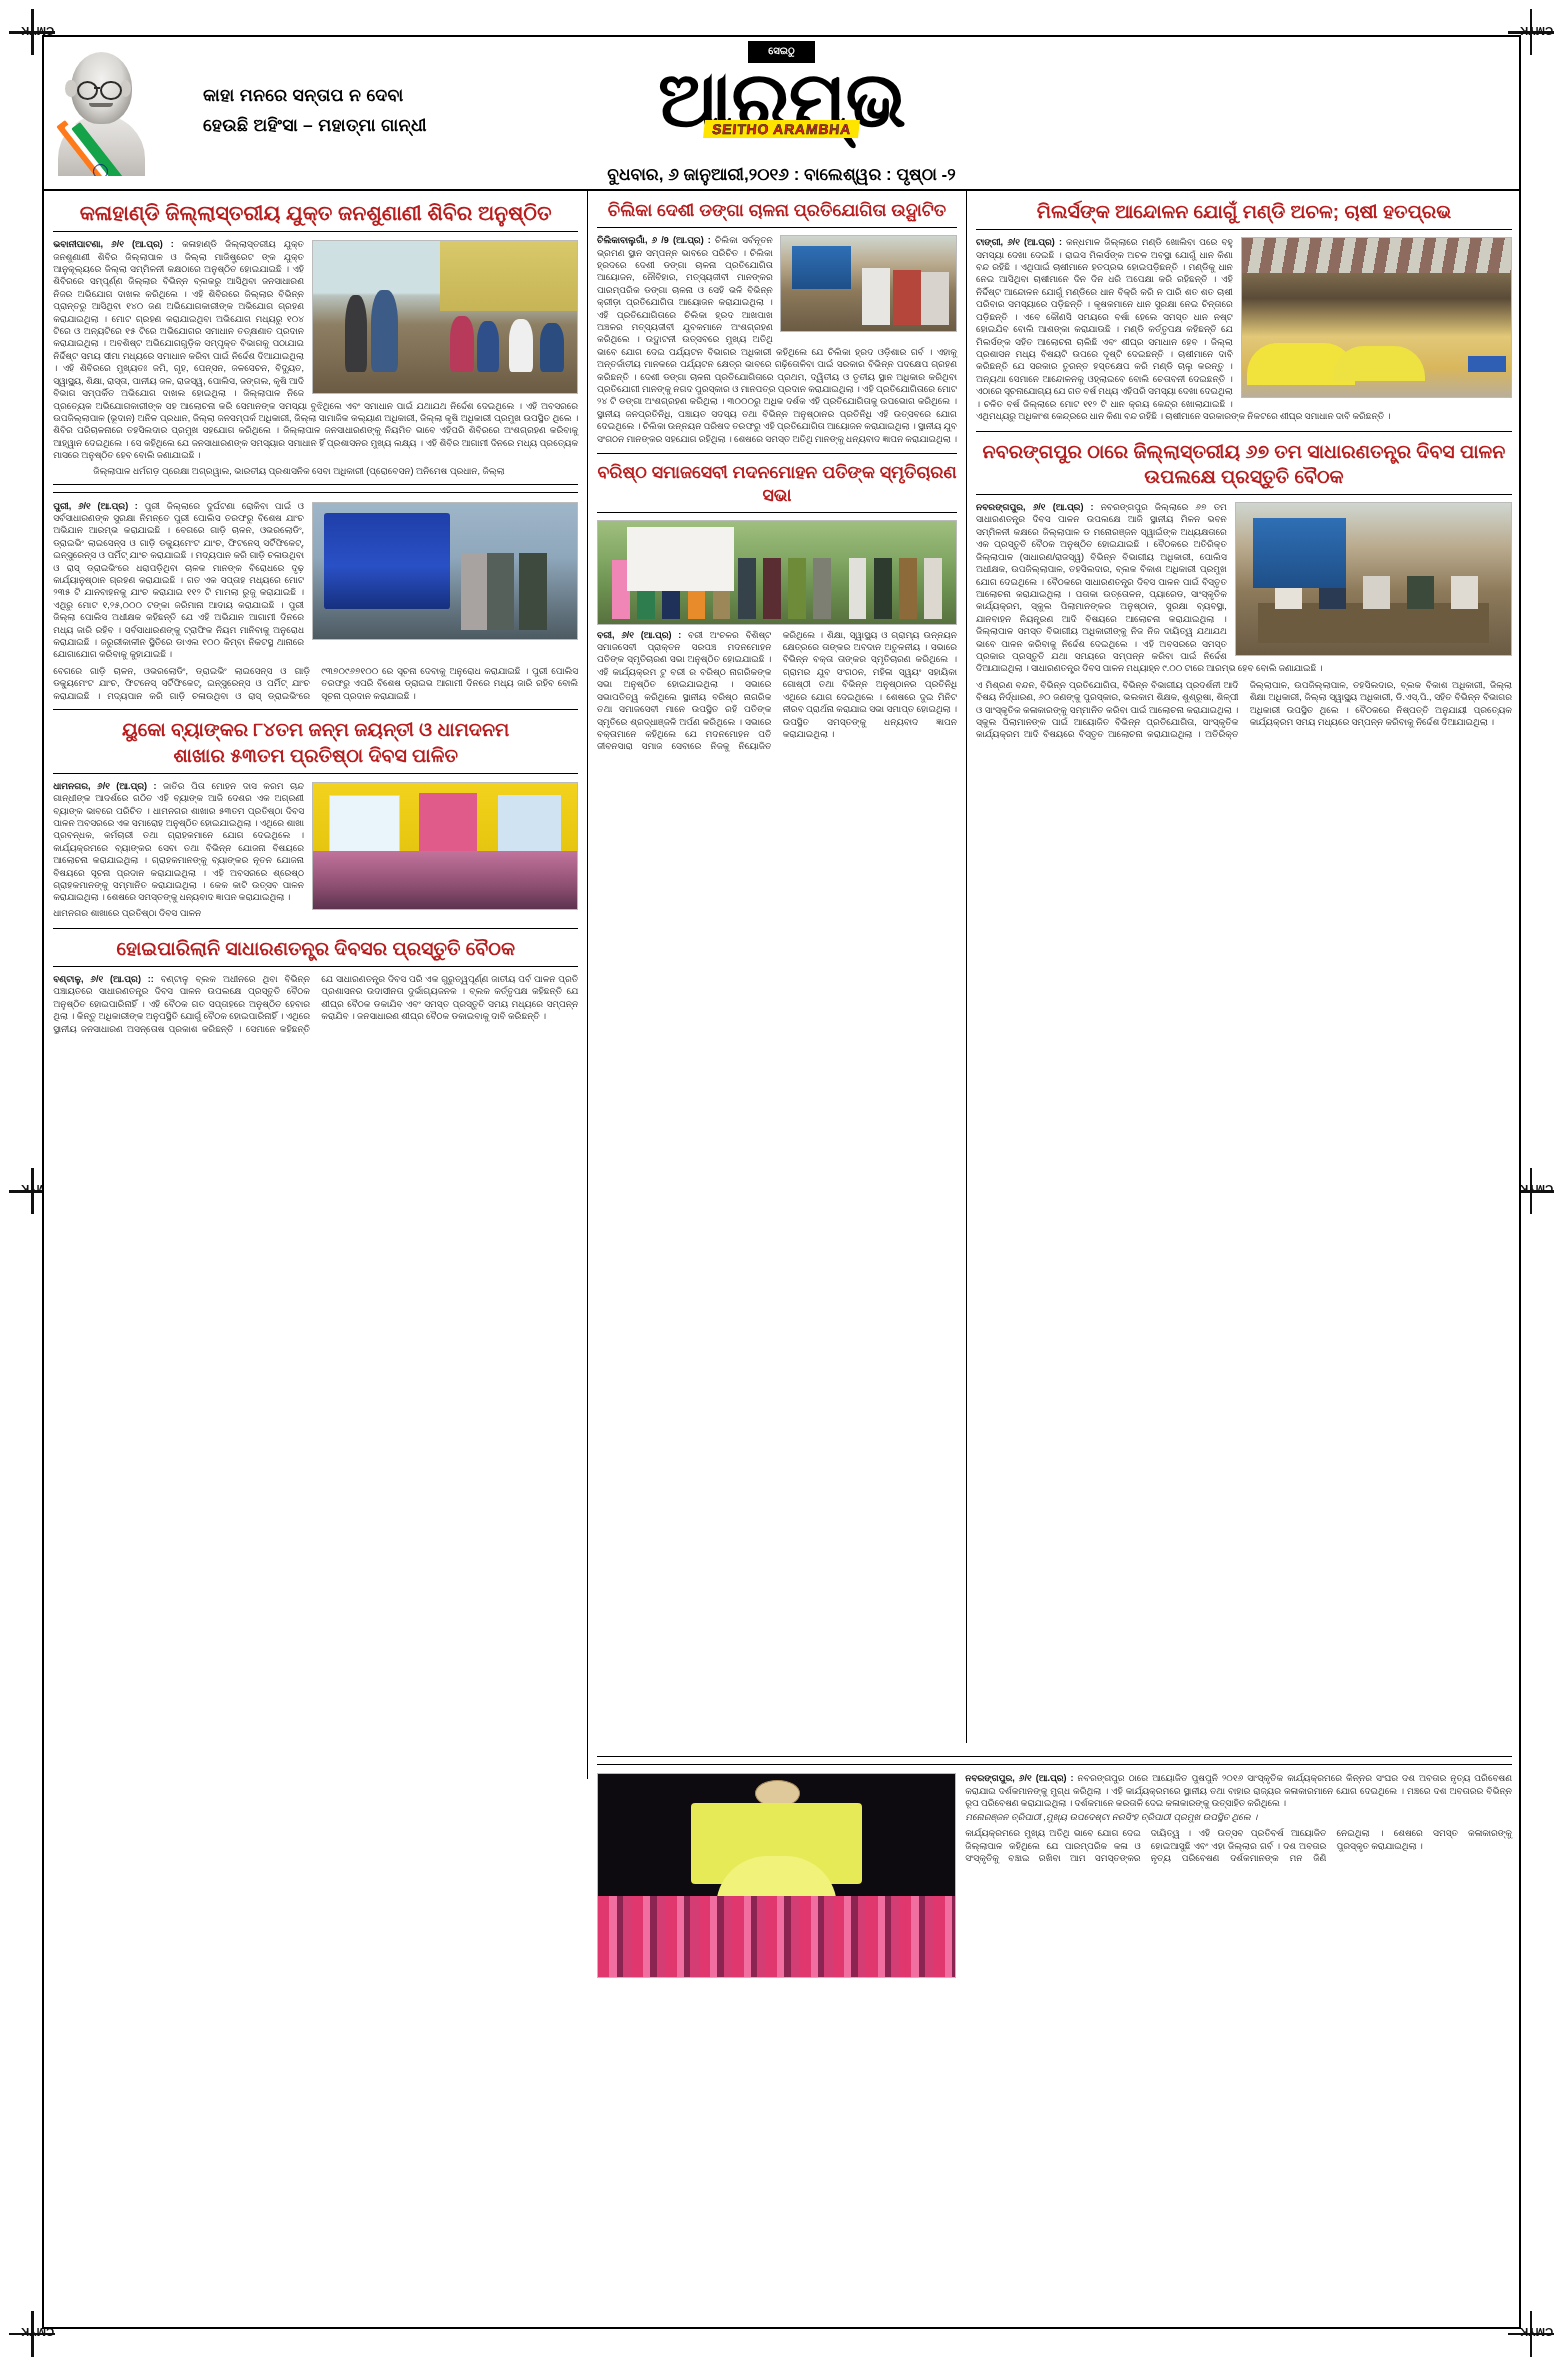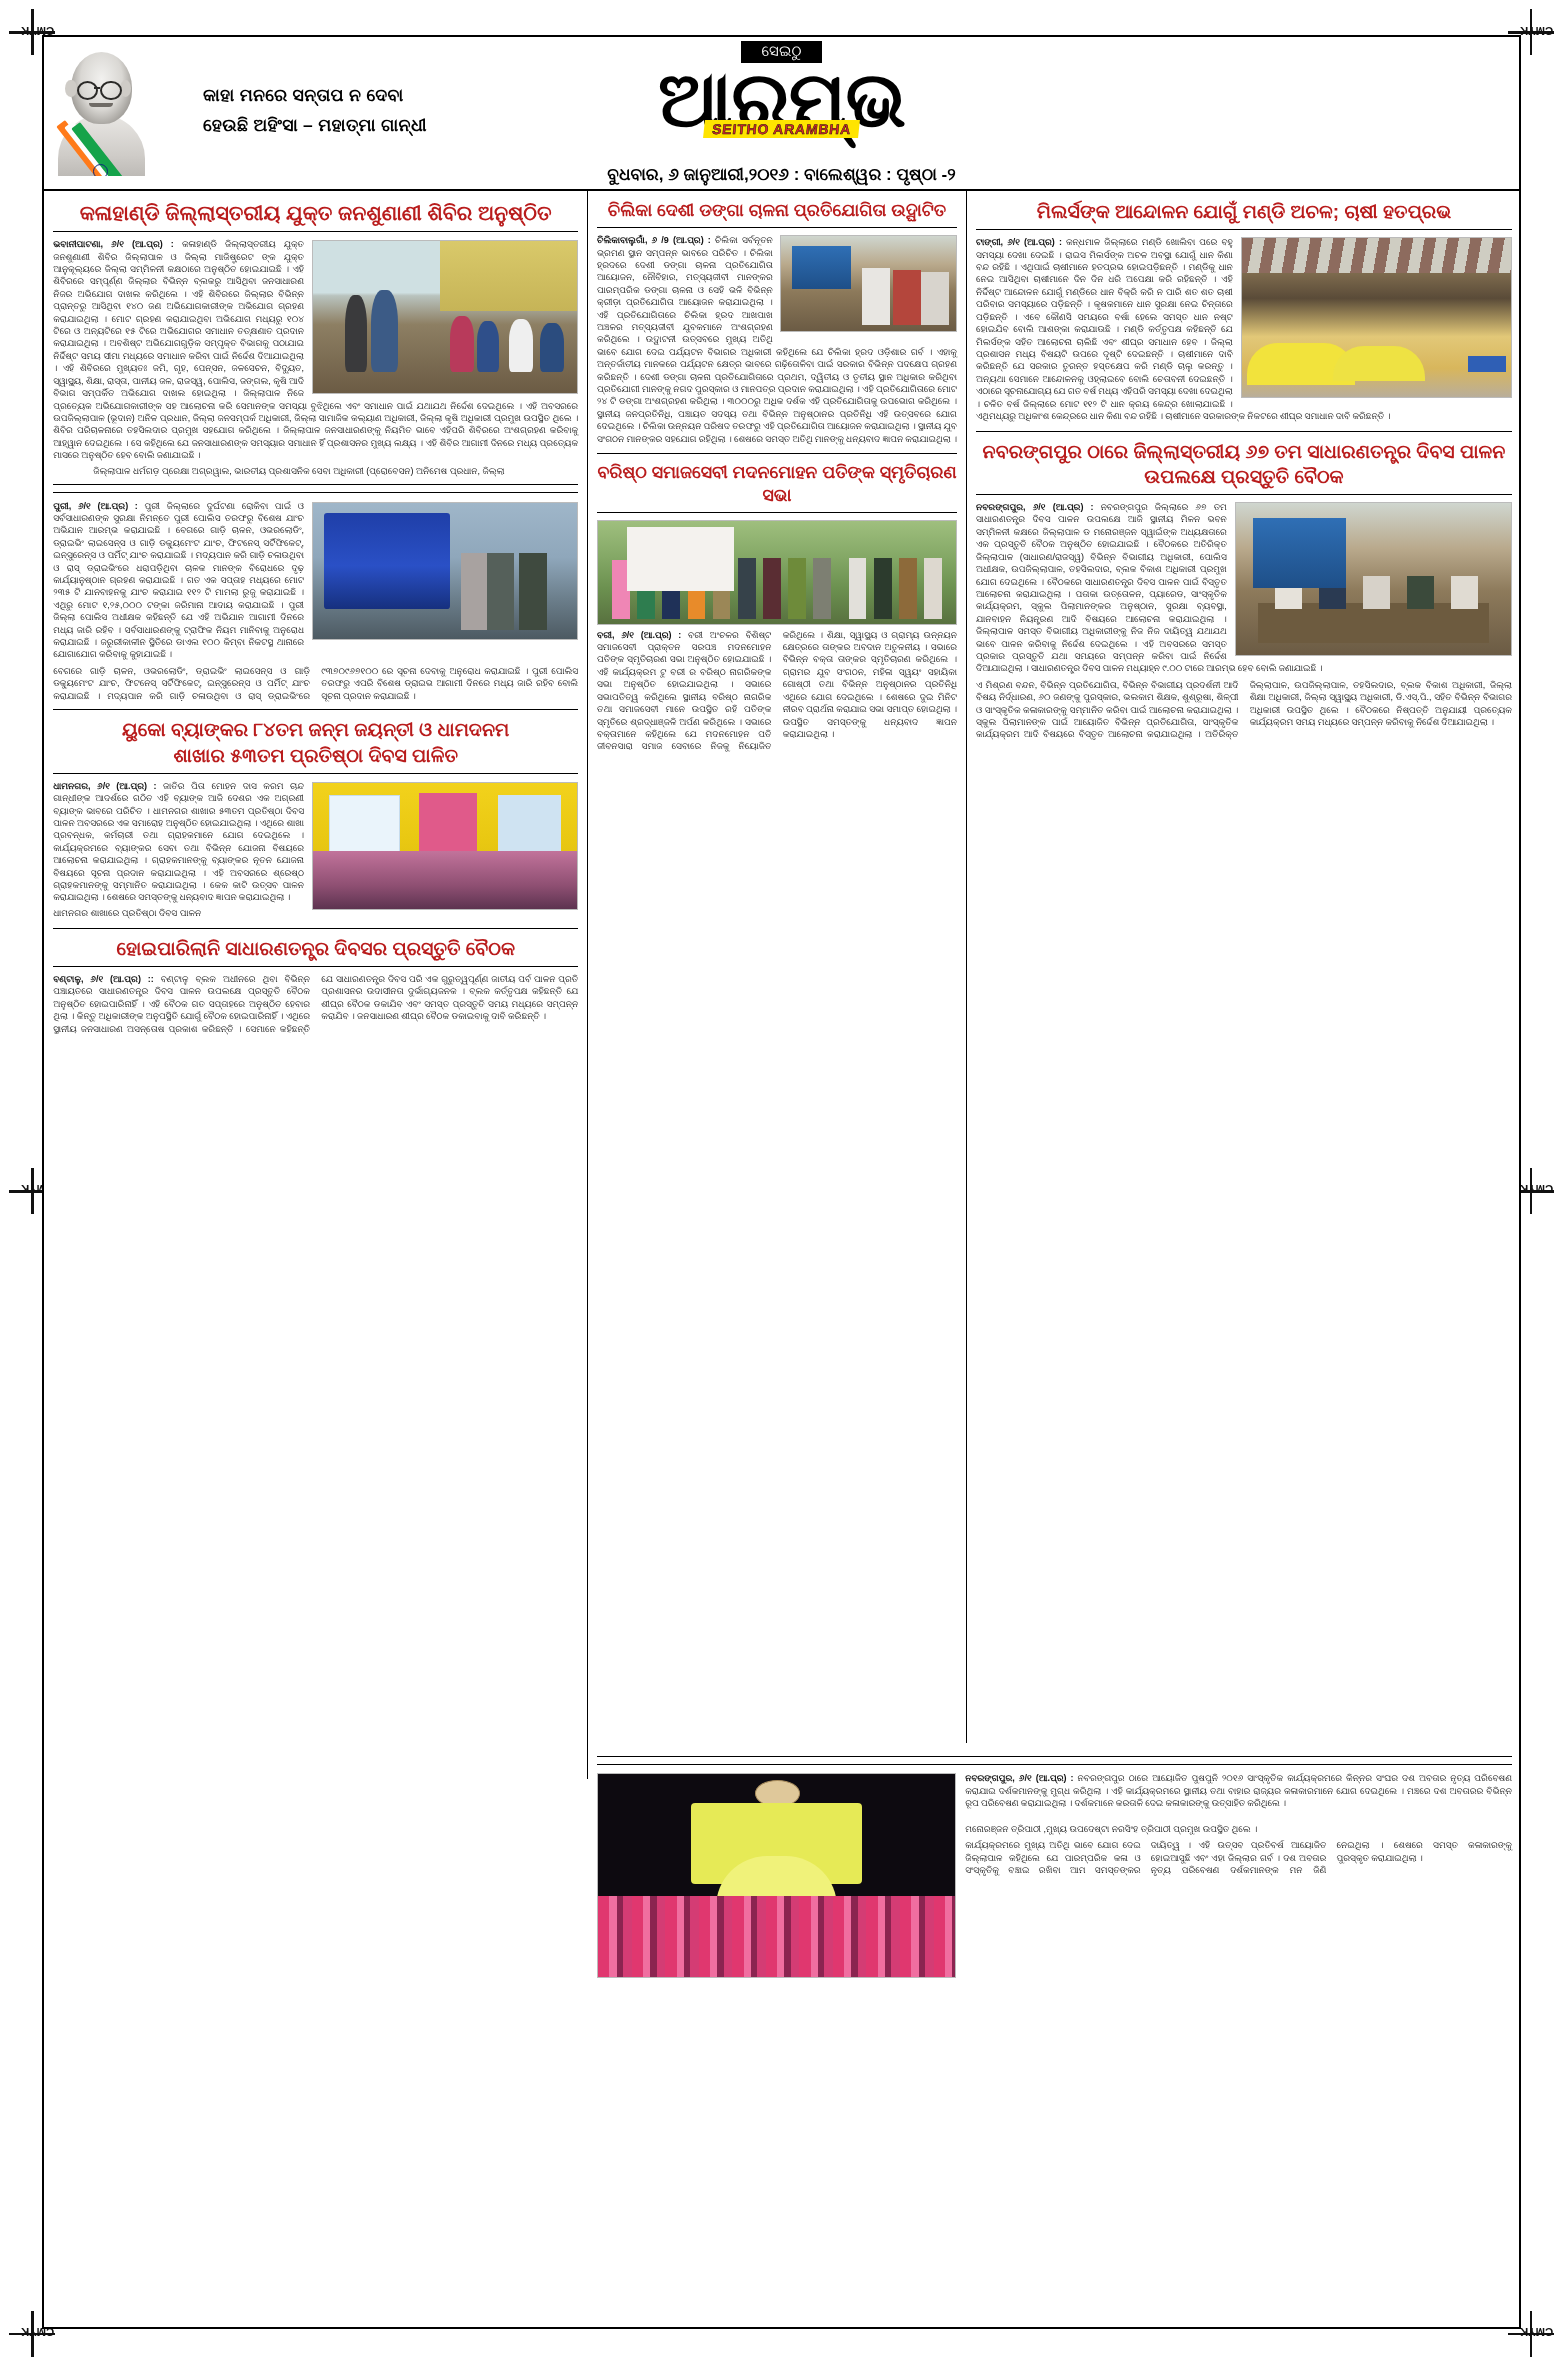--- a/index.html
+++ b/index.html
@@ -34,21 +34,21 @@
   .tri{position:absolute;width:77px;height:11.3px;transform:rotate(52deg);transform-origin:0 0;border-radius:1.5px;}
   .tri-o{left:12.3px;top:77px;background:#ff7a1a;}
   .tri-w{left:19.5px;top:78px;background:#fdfdfd;}
   .tri-g{left:27px;top:79px;background:#15a34a;}
   .chakra{position:absolute;left:40px;top:121px;width:13.3px;height:13.3px;border:1.5px solid #0b2a7a;border-radius:50%;}
 
   .quote{position:absolute;left:119px;top:43px;width:266px;color:#000;}
   .quote div{font-size:17.4px;line-height:30px;font-weight:bold;letter-spacing:0.3px;margin-left:40px;}
 
   .logo-wrap{position:absolute;left:0;right:0;top:4.1px;text-align:center;}
-  .logo-small{display:inline-block;background:#000;color:#fff;padding:1px 20.5px 3.1px;font-size:15px;font-weight:normal;line-height:17.4px;}
+  .logo-small{display:inline-block;background:#000;color:#fff;padding:1px 20.5px 3.1px;font-size:10px;font-weight:bold;line-height:17.4px;}
   .logo-big{font-size:77px;line-height:77px;font-weight:bold;letter-spacing:-1px;margin-top:-2px;}
   .logo-rom{display:inline-block;position:relative;top:-17.4px;background:#ffe400;color:#d9262e;
             font-size:14px;font-weight:bold;letter-spacing:0.8px;padding:1px 8.2px;
             -webkit-text-stroke:0.5px #111;transform:skewX(-6deg);}
   .dateline{position:absolute;left:0;right:0;bottom:4.1px;text-align:center;font-size:17px;font-weight:bold;}
 
   
   .vline{position:absolute;width:1px;background:#000;}
   .hline{position:absolute;height:1px;background:#000;}
 
@@ -329,19 +329,19 @@
       <div class="ph ph-stage" style="float:left;width:359px;height:205px;margin:1px 9.2px 4.1px 0;">
         <div class="drum"></div>
         <div class="arch"></div>
         <div class="arch2"></div>
         <div class="crowd"></div>
       </div>
       <div class="body">
         <b>ନବରଙ୍ଗପୁର, ୬/୧ (ଆ.ପ୍ର) :</b>
         <span>ନବରଙ୍ଗପୁର ଠାରେ ଆୟୋଜିତ ପୁଷପୁନି ୨୦୧୬ ସାଂସ୍କୃତିକ କାର୍ଯ୍ୟକ୍ରମରେ କିନ୍ନର ସଂଘର ଦଶ ଅବତାର ନୃତ୍ୟ ପରିବେଷଣ କରାଯାଇ ଦର୍ଶକମାନଙ୍କୁ ମୁଗ୍ଧ କରିଥିଲା । ଏହି କାର୍ଯ୍ୟକ୍ରମରେ ସ୍ଥାନୀୟ ତଥା ବାହାର ରାଜ୍ୟର କଳାକାରମାନେ ଯୋଗ ଦେଇଥିଲେ । ମଞ୍ଚରେ ଦଶ ଅବତାରର ବିଭିନ୍ନ ରୂପ ପରିବେଷଣ କରାଯାଇଥିଲା । ଦର୍ଶକମାନେ କରତାଳି ଦେଇ କଳାକାରଙ୍କୁ ଉତ୍ସାହିତ କରିଥିଲେ ।</span>
       </div>
-      <div class="cap" style="margin-top:13px;">ମନୋରଞ୍ଜନ ତ୍ରିପାଠୀ ,ମୁଖ୍ୟ ଉପଦେଷ୍ଟା ନରସିଂହ ତ୍ରିପାଠୀ ପ୍ରମୁଖ ଉପସ୍ଥିତ ଥିଲେ ।</div>
+      <div class="cap" style="margin-top:1px;font-style:italic;">ମନୋରଞ୍ଜନ ତ୍ରିପାଠୀ ,ମୁଖ୍ୟ ଉପଦେଷ୍ଟା ନରସିଂହ ତ୍ରିପାଠୀ ପ୍ରମୁଖ ଉପସ୍ଥିତ ଥିଲେ ।</div>
       <div class="body col3" style="margin-top:4.1px;">କାର୍ଯ୍ୟକ୍ରମରେ ମୁଖ୍ୟ ଅତିଥି ଭାବେ ଯୋଗ ଦେଇ ଜିଲ୍ଲାପାଳ କହିଥିଲେ ଯେ ପାରମ୍ପରିକ କଳା ଓ ସଂସ୍କୃତିକୁ ବଞ୍ଚାଇ ରଖିବା ଆମ ସମସ୍ତଙ୍କର ଦାୟିତ୍ୱ । ଏହି ଉତ୍ସବ ପ୍ରତିବର୍ଷ ଆୟୋଜିତ ହୋଇଆସୁଛି ଏବଂ ଏହା ଜିଲ୍ଲାର ଗର୍ବ । ଦଶ ଅବତାର ନୃତ୍ୟ ପରିବେଷଣ ଦର୍ଶକମାନଙ୍କ ମନ ଜିଣି ନେଇଥିଲା । ଶେଷରେ ସମସ୍ତ କଳାକାରଙ୍କୁ ପୁରସ୍କୃତ କରାଯାଇଥିଲା ।</div>
     </div>
   </div>
 
 </div>
 
 
 </body></html>

